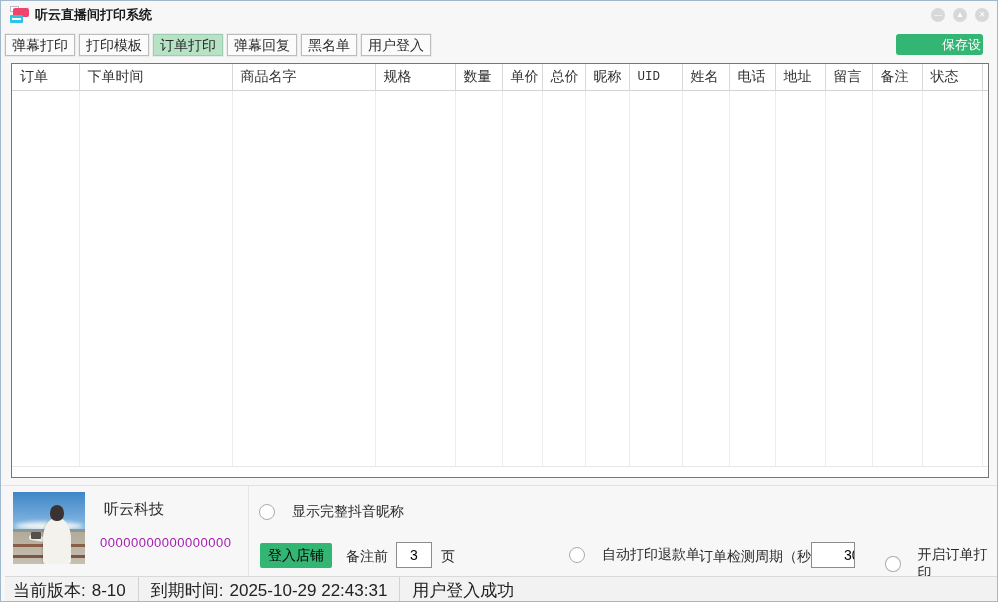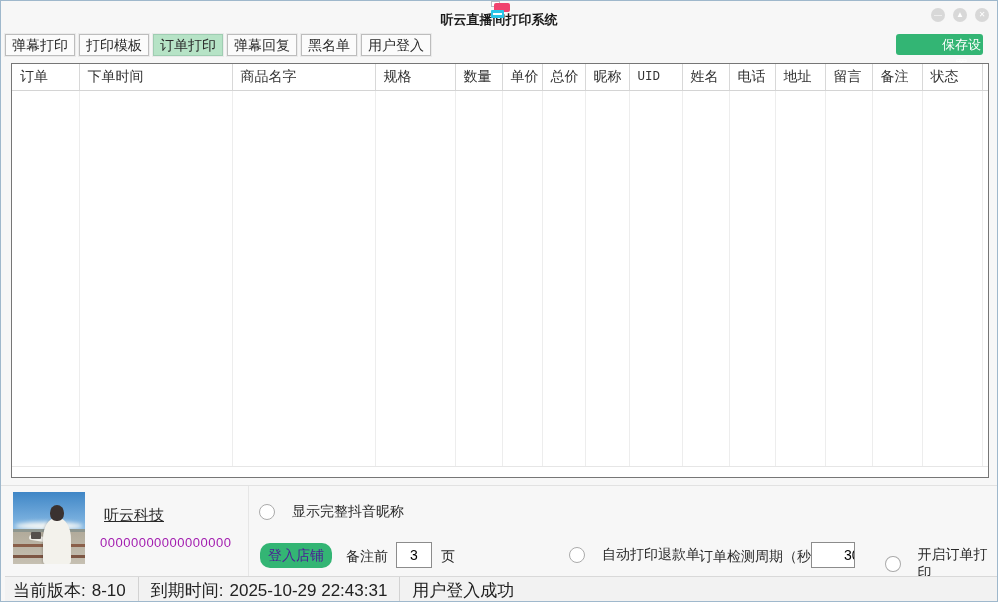--- a/index.html
+++ b/index.html
@@ -4,21 +4,21 @@
 <style>
   * { margin:0; padding:0; box-sizing:border-box; }
   html,body { width:998px; height:602px; overflow:hidden; }
   body { font-family:"Liberation Sans","DejaVu Sans",sans-serif; color:#2a2a2a; }
   .window {
     position:relative; width:998px; height:602px;
     background:#f7f7f7; border:1px solid #9fb8cc; overflow:hidden;
   }
 
   
-  .titlebar { position:absolute; left:0; top:0; width:100%; height:28px; display:flex; align-items:center;flex-direction:column; }
+  .titlebar { position:absolute; left:0; top:0; width:100%; height:28px; display:flex; align-items:center; }
   .app-icon { position:relative; width:20px; height:18px; margin:0 6px 0 8px; }
   .app-icon .paper { position:absolute; left:1px; top:0; width:9px; height:6px; background:#fff; border:1px solid #b9bec4; }
   .app-icon .body { position:absolute; left:4px; top:2px; width:16px; height:9px; background:#f0436e; border-radius:2px; }
   .app-icon .tray { position:absolute; left:1px; top:9px; width:13px; height:8px; background:#29c4e8; border-radius:1px; }
   .app-icon .slot { position:absolute; left:3px; top:12px; width:9px; height:2px; background:#ffffff; }
   .title-text { font-size:13px; font-weight:bold; color:#1a1a1a; }
   .win-controls { position:absolute; right:8px; top:7px; display:flex; gap:8px; }
   .win-btn { width:14px; height:14px; border-radius:50%; background:#d8d8d8; color:#ffffff;
              font-size:8px; line-height:14px; text-align:center; cursor:default; }
 
@@ -54,32 +54,32 @@
   .avatar .shore { position:absolute; left:0; top:37px; width:72px; height:4px; background:#8e968f; }
   .avatar .sand { position:absolute; left:0; top:40px; width:72px; height:32px; background:linear-gradient(#b2ab9b,#c6c0b2); }
   .avatar .rail { position:absolute; left:0; top:52px; width:72px; height:3px; background:#8a5f4a; }
   .avatar .rail2 { position:absolute; left:0; top:63px; width:72px; height:3px; background:#7d5644; }
   .avatar .shirt { position:absolute; left:30px; top:26px; width:28px; height:46px; background:#f3f2ec;
                    border-radius:45% 45% 8% 8%; box-shadow:-1px 0 2px rgba(0,0,0,.15); }
   .avatar .head { position:absolute; left:37px; top:13px; width:14px; height:16px; background:#3a3230; border-radius:50% 50% 45% 45%; }
   .avatar .arm { position:absolute; left:16px; top:44px; width:18px; height:5px; background:#efeee8; border-radius:3px; transform:rotate(8deg); }
   .avatar .cam { position:absolute; left:18px; top:40px; width:10px; height:7px; background:#55504c; border-radius:1px; }
 
-  .account-name { position:absolute; left:103px; top:20px; font-size:15px; color:#2a2a2a;text-decoration:underline; }
+  .account-name { position:absolute; left:103px; top:14px; font-size:15px; color:#2a2a2a; }
   .account-id { position:absolute; left:99px; top:49px; font-size:13px; color:#a21caf; letter-spacing:0.5px; }
 
   .radio { display:inline-block; width:16px; height:16px; border-radius:50%; background:#ffffff;
            border:1px solid #ababab; vertical-align:middle; }
   .radio-row { position:absolute; display:flex; align-items:center; gap:17px; font-size:14px; }
   .r-nick { left:258px; top:17px; }
   .r-refund { left:568px; top:60px; }
   .r-enable { left:884px; top:60px; }
 
-  .green-btn { position:absolute; background:#33b574; color:#4c1d95; font-size:14px; text-align:center;
-               border-radius:10px; height:25px; line-height:25px; }
+  .green-btn { position:absolute; background:#33b574; color:#000000; font-size:14px; text-align:center;
+               border-radius:2px; height:25px; line-height:25px; }
   .btn-login { left:259px; top:57px; width:72px; }
   .btn-batch { left:469px; top:57px; width:76px;margin-top:45px; }
   .lbl { position:absolute; font-size:14px; top:62px; }
   .lbl-note { left:345px; }
   .lbl-page { left:440px; }
   .lbl-period { left:698px; }
   .num-input { position:absolute; top:56px; height:26px; border:1px solid #8c8c8c; background:#fff;
                text-align:center; font-size:14px; font-family:inherit; }
   .input-pages { left:395px; width:36px; }
   .input-period { left:810px; width:44px;padding-left:32px; }

